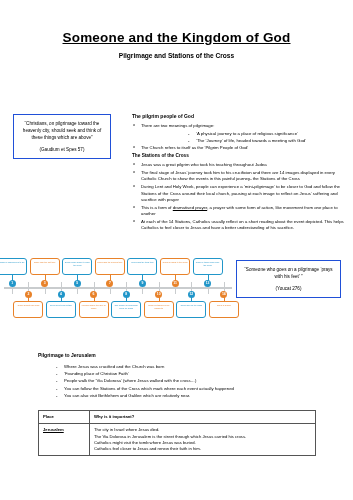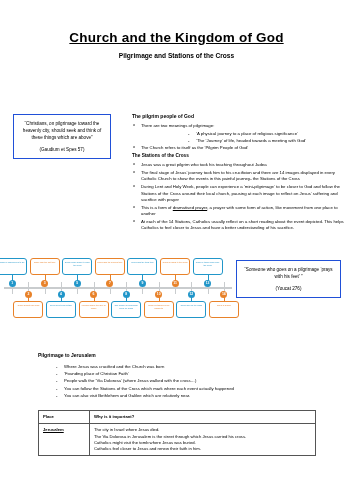--- a/index.html
+++ b/index.html
@@ -64,21 +64,21 @@
         vertical-align:top;line-height:1.5;}
   th{font-weight:bold;}
   td.place{width:42px;font-weight:bold;text-decoration:underline;}
   td p{margin:0;}
 </style>
 </head>
 <body>
 
 <div class="page">
 
-  <div class="title">Church and the Kingdom of God</div>
+  <div class="title">Someone and the Kingdom of God</div>
   <div class="subtitle">Pilgrimage and Stations of the Cross</div>
 
   <div class="quote" id="quote-left">
     <span>“Christians, on pilgrimage toward the heavenly city, should seek and think of these things which are above”</span>
     <span class="src">(Gaudium et Spes 57)</span>
   </div>
 
   <div class="quote" id="quote-right">
     <span>“Someone who goes on a pilgrimage ‘prays with his feet’ ”</span>
     <span class="src">(Youcat 276)</span>

